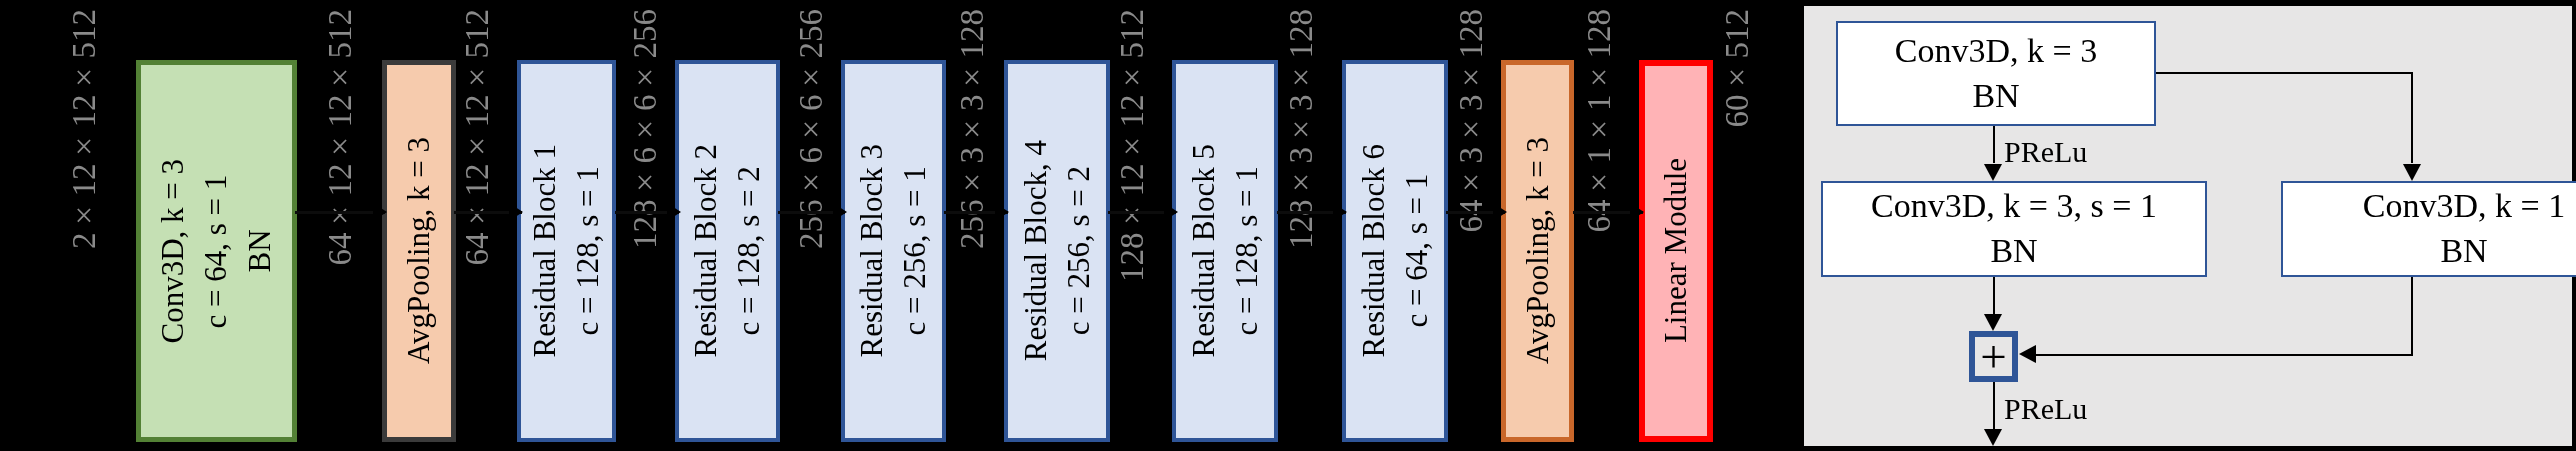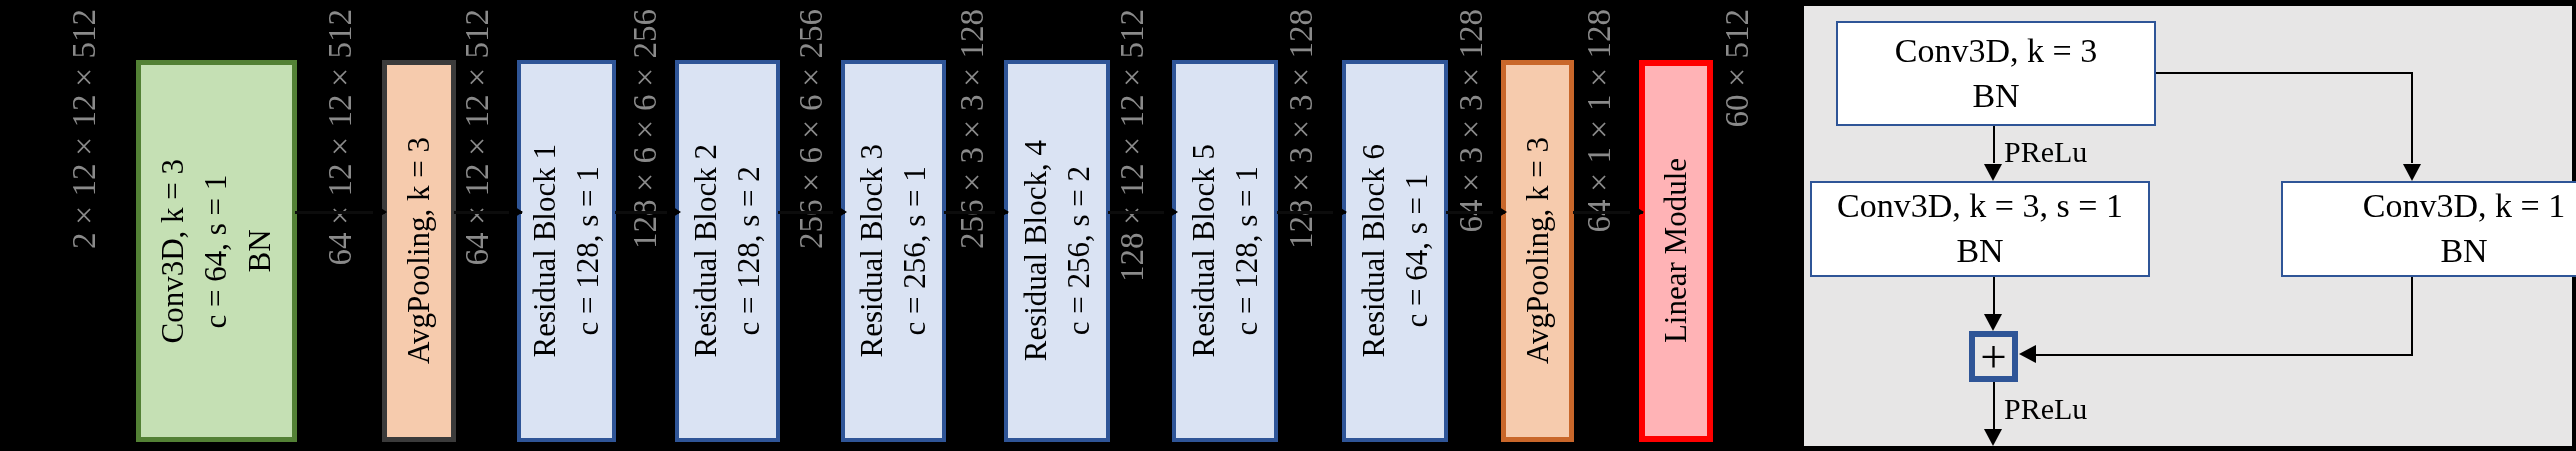--- a/index.html
+++ b/index.html
@@ -122,21 +122,21 @@
     </div>
 
     <div class="dline" style="left:352px;top:66px;width:257px;height:2.1px"></div>
     <div class="dline" style="left:607px;top:66px;width:2.1px;height:91px"></div>
     <div class="head-down" style="left:599px;top:158px"></div>
 
     <div class="dline" style="left:189px;top:120px;width:2.1px;height:37px"></div>
     <div class="head-down" style="left:180px;top:158px"></div>
     <div class="prelu" style="left:200px;top:129px">PReLu</div>
 
-    <div class="dbox" style="left:6px;top:175px;width:340px;height:96px">
+    <div class="dbox" style="left:17px;top:175px;width:386px;height:96px">
       <span>Conv3D, k = 3, s = 1</span>
       <span>BN</span>
     </div>
 
     <div class="dbox" style="left:477px;top:175px;width:366px;height:96px">
       <span>Conv3D, k = 1</span>
       <span>BN</span>
     </div>
 
     <div class="dline" style="left:189px;top:271px;width:2.1px;height:37px"></div>

